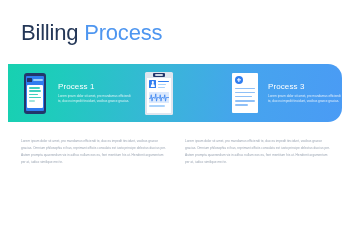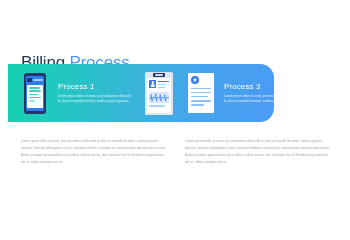--- a/index.html
+++ b/index.html
@@ -18,35 +18,34 @@
     position: absolute;
     inset: 0;
     background: #ffffff;
   }
 
   
   .title-wrap {
     position: absolute;
     left: 21px;
     top: 20px;
-    font-size: 17px;
+    font-size: 22px;
     font-weight: 400;
     letter-spacing: -0.2px;
     white-space: nowrap;
-    margin-top: 33px;
   }
   .title-a { color: #243757; }
   .title-b { color: #4e96f0; }
 
   
   .banner {
     position: absolute;
     left: 8px;
     top: 64px;
-    width: 266px;
+    width: 334px;
     height: 58px;
     background: linear-gradient(100deg, #17d1b0 0%, #1fcbbd 16%, #3ab4da 48%, #46a4ee 70%, #4a9bf5 100%);
     border-radius: 0 14px 14px 0;
   }
   .steps {
     position: absolute;
     inset: 0;
     display: flex;
     align-items: center;
   }

